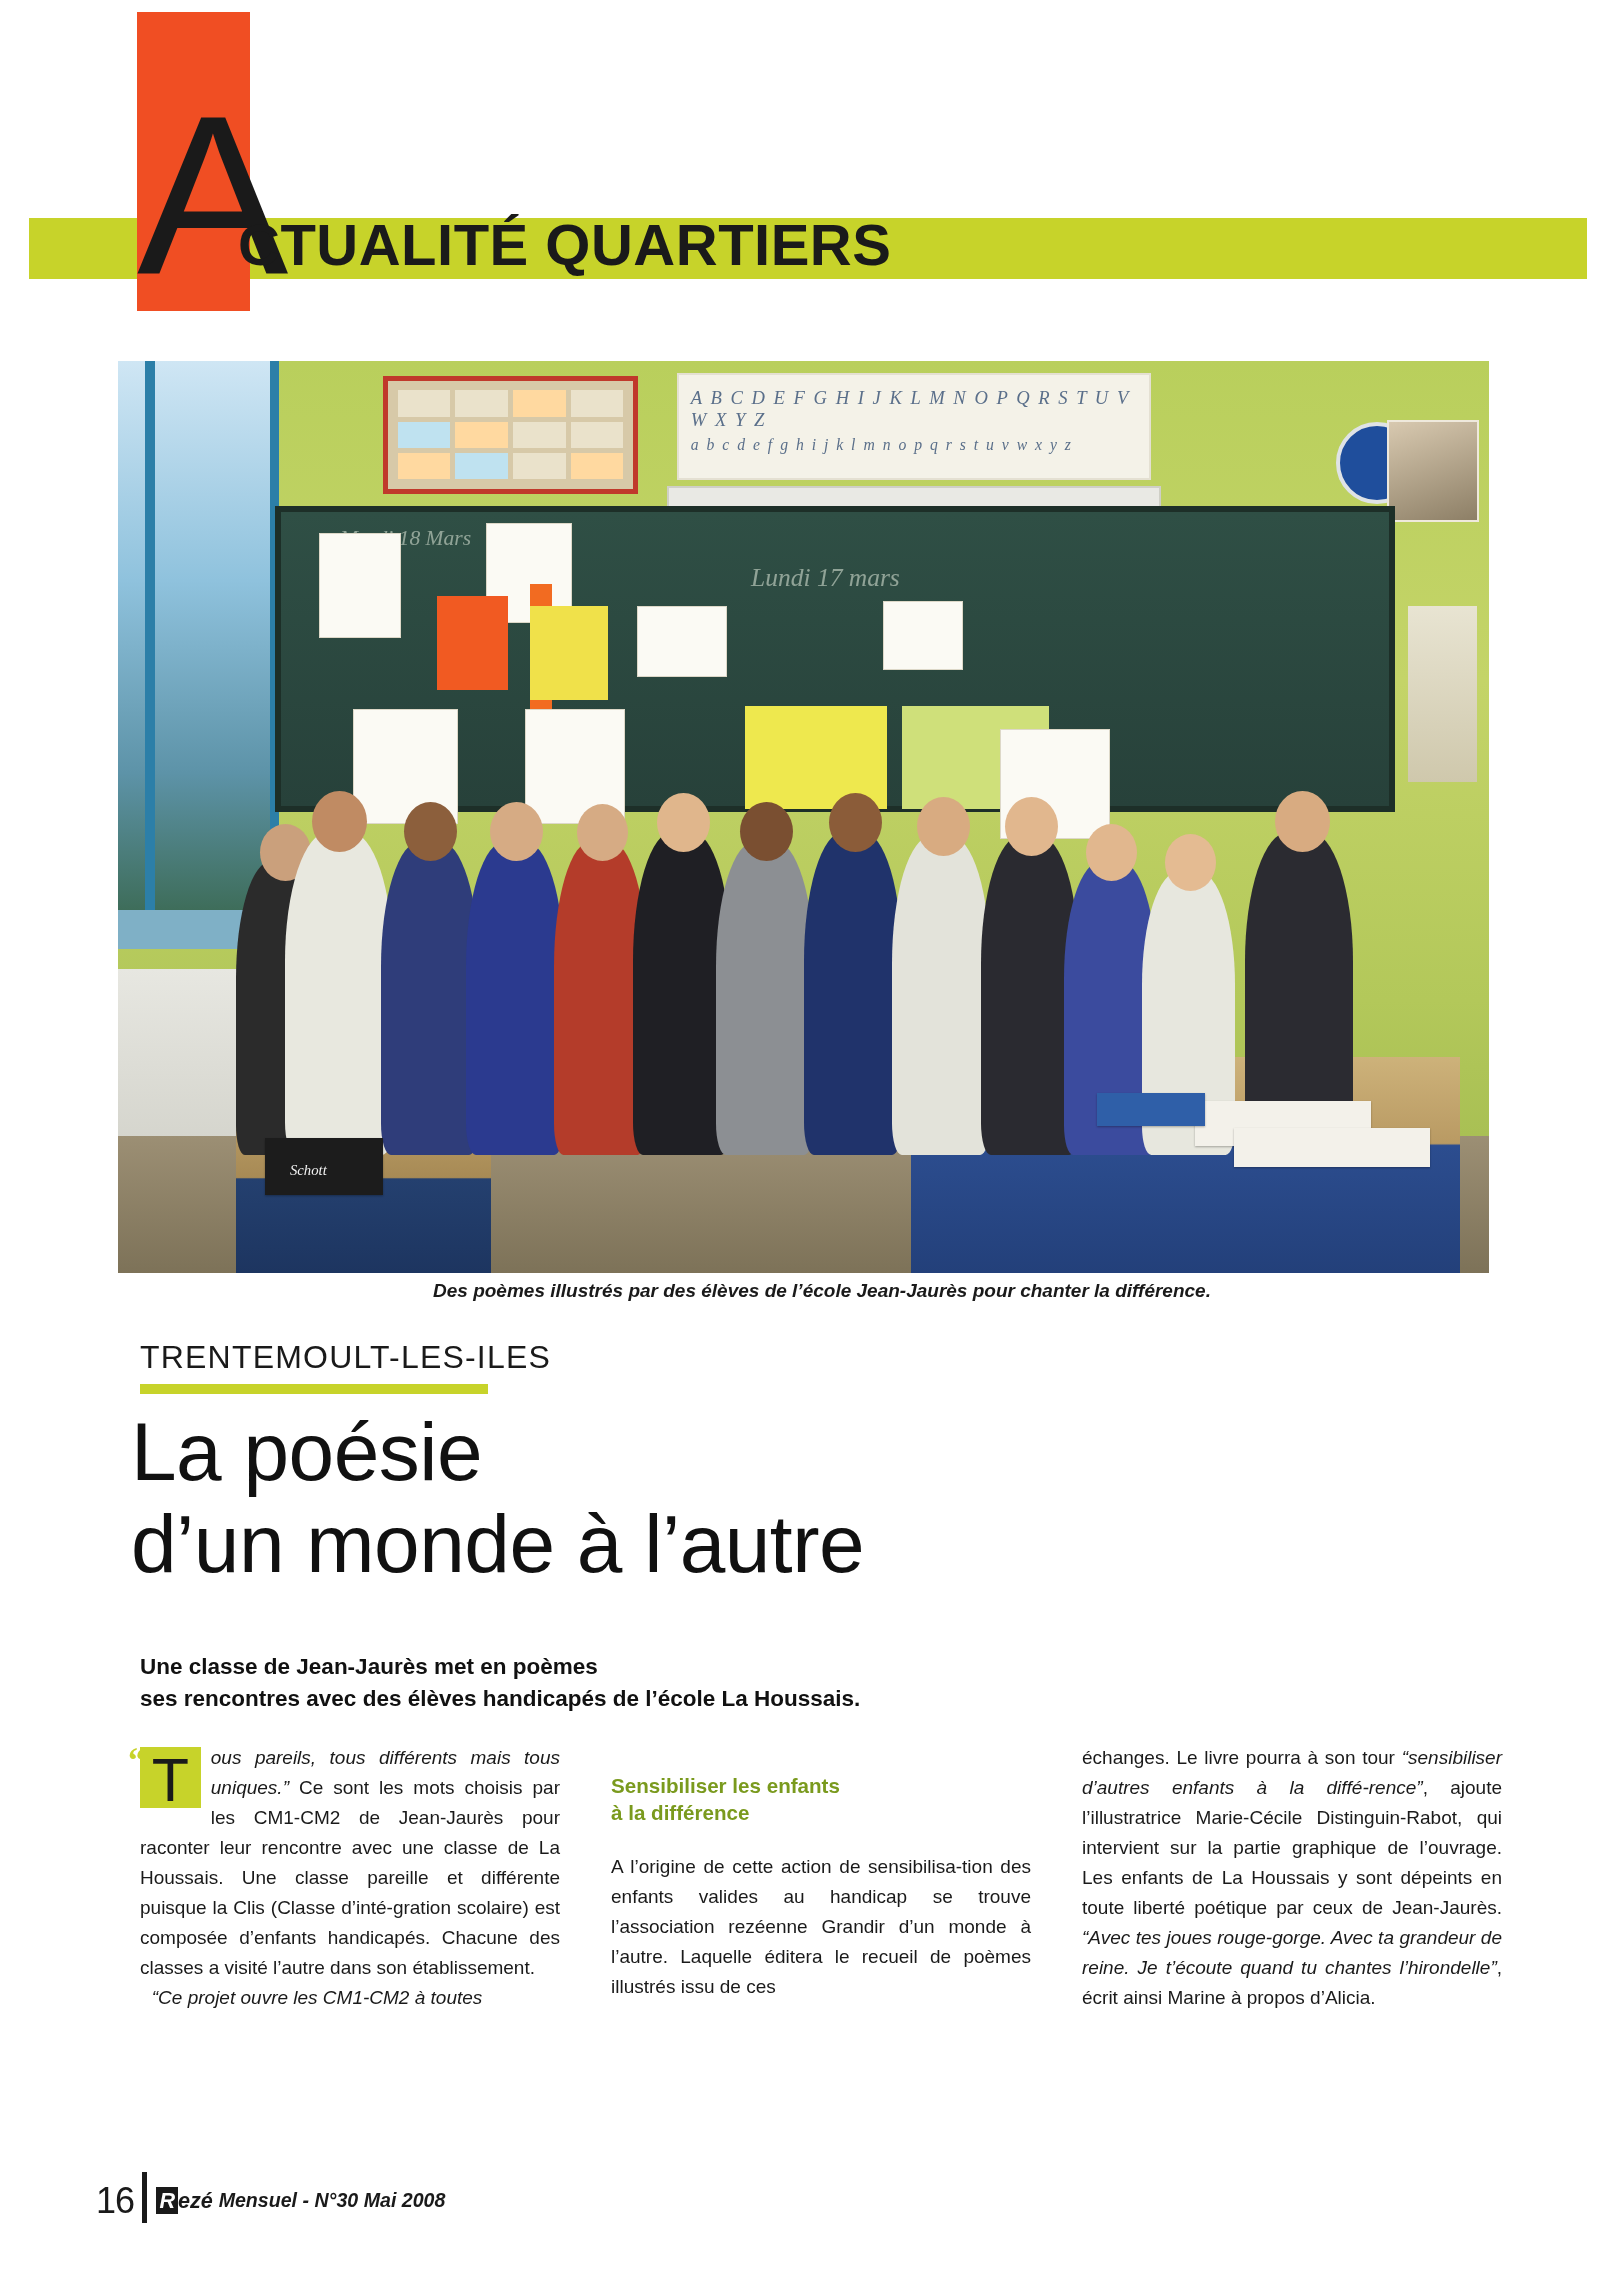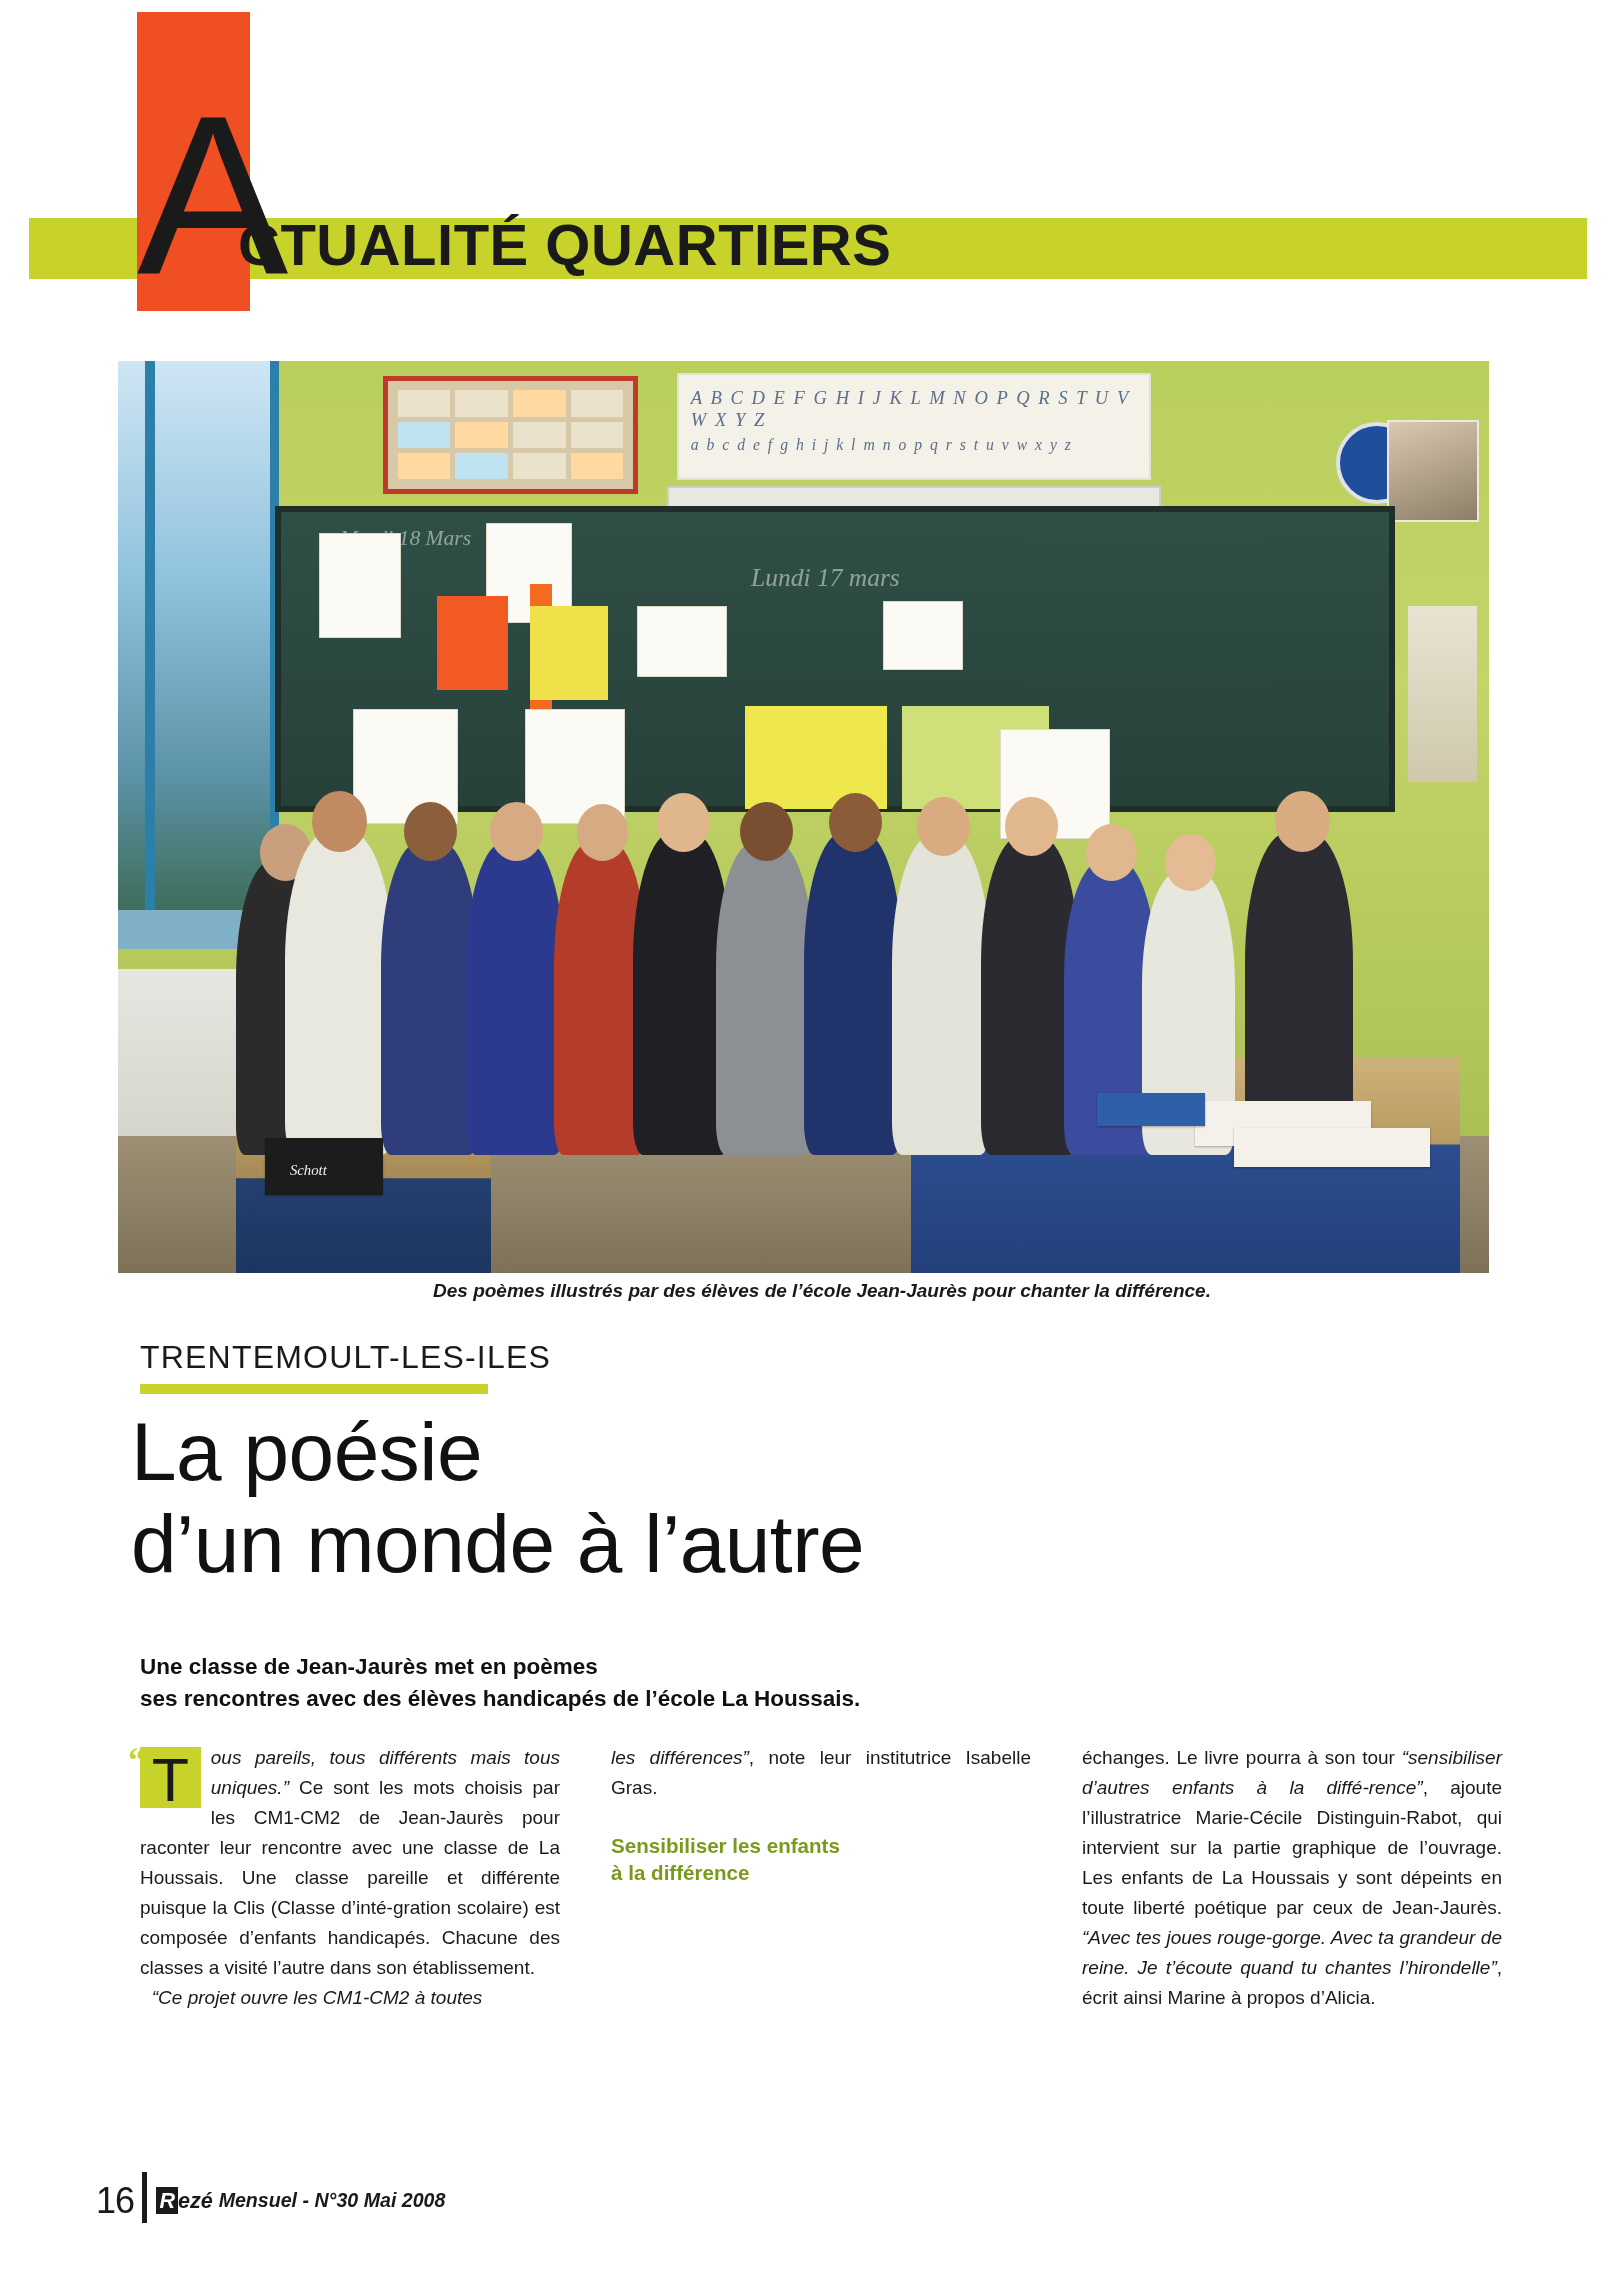--- a/index.html
+++ b/index.html
@@ -457,27 +457,25 @@
 <div class="cols">
 
   <div class="col">
     <p>
       <span class="dropcap">T</span><span class="ital">ous pareils, tous différents mais tous uniques.”</span><span> Ce sont les mots choisis par les CM1-CM2 de Jean-Jaurès pour raconter leur rencontre avec une classe de La Houssais. Une classe pareille et différente puisque la Clis (Classe d’inté-gration scolaire) est composée d’enfants handicapés. Chacune des classes a visité l’autre dans son établissement.</span>
     </p>
     <p><span class="ital">“Ce projet ouvre les CM1-CM2 à toutes</span></p>
   </div>
 
   <div class="col">
-    <p>
-      <span class="ital">les différences”</span><span>, note leur institutrice Isabelle Gras.</span>
-    </p>
     <div class="subhead">
       <div>Sensibiliser les enfants</div>
       <div>à la différence</div>
     </div>
+    <p>A l’origine de cette action de sensibilisa-tion des enfants valides au handicap se trouve l’association rezéenne Grandir d’un monde à l’autre. Laquelle éditera le recueil de poèmes illustrés issu de ces</p>
   </div>
 
   <div class="col">
     <p>
       <span>échanges. Le livre pourra à son tour</span>
       <span class="ital">“sensibiliser d’autres enfants à la diffé-rence”</span><span>, ajoute l’illustratrice Marie-Cécile Distinguin-Rabot, qui intervient sur la partie graphique de l’ouvrage. Les enfants de La Houssais y sont dépeints en toute liberté poétique par ceux de Jean-Jaurès. </span><span class="ital">“Avec tes joues rouge-gorge. Avec ta grandeur de reine. Je t’écoute quand tu chantes l’hirondelle”</span><span>, écrit ainsi Marine à propos d’Alicia.</span>
     </p>
   </div>
 
 </div>

